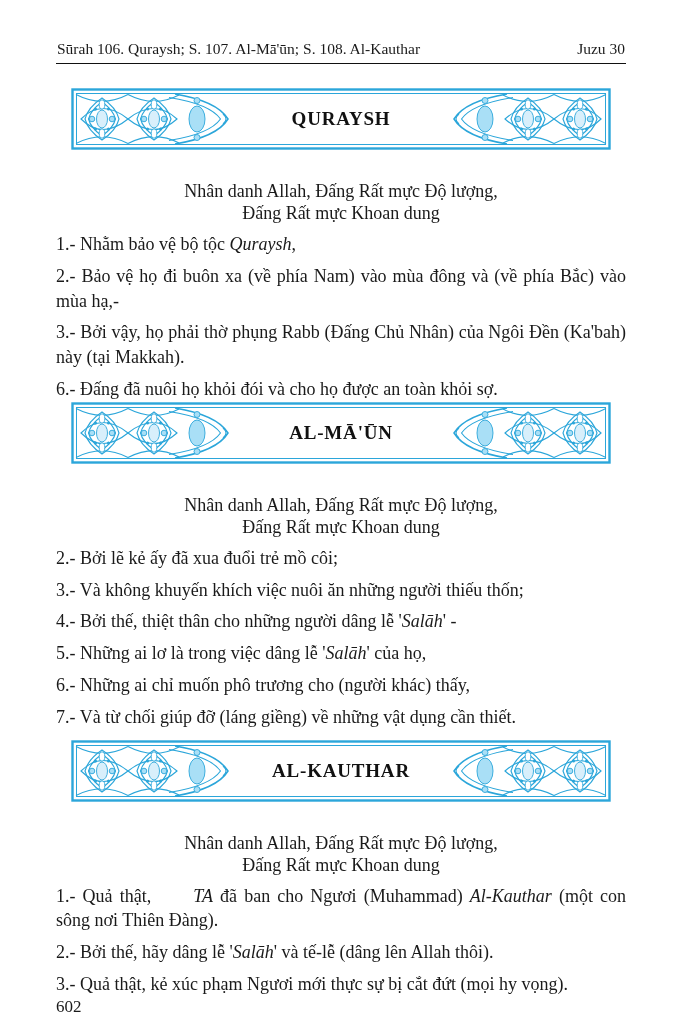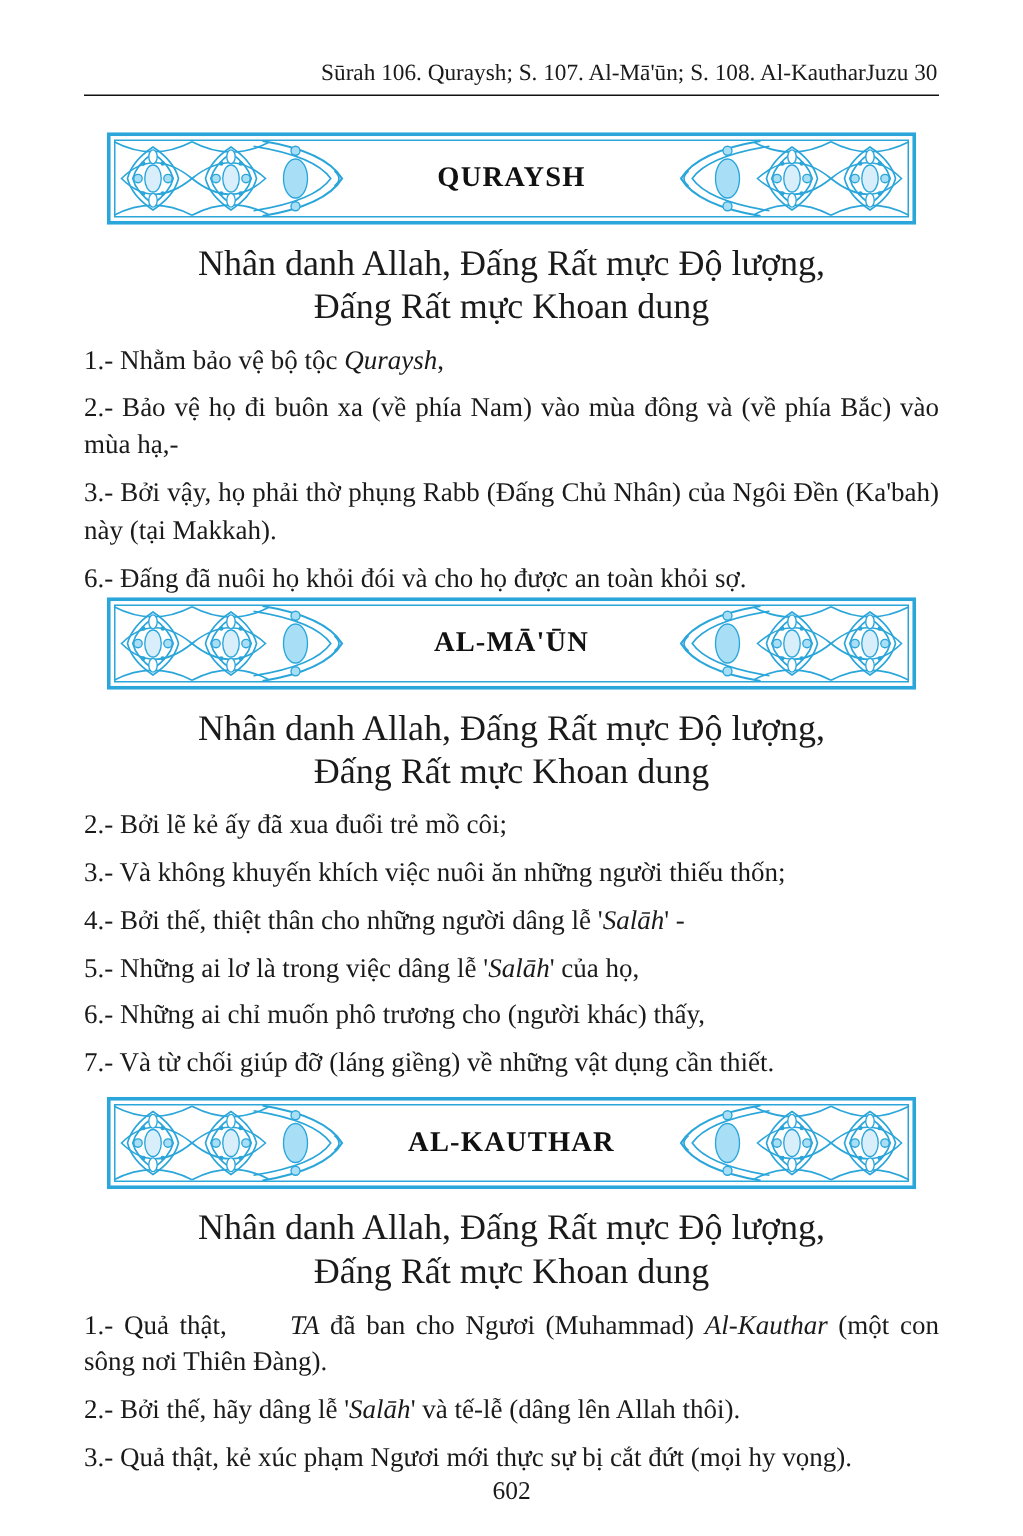--- a/index.html
+++ b/index.html
@@ -12,24 +12,25 @@
   .page {
     width: 682px;
     height: 1024px;
     padding: 40px 56px 34px 56px;
     display: flex;
     flex-direction: column;
     background: var(--background, #fff);
   }
   .running-header {
     display: flex;
-    justify-content: flex-end;
+    justify-content: space-between;
     align-items: baseline;
     font-size: 15.5px;
     padding: 0 1px;
+    gap: 12px;
   }
   .header-rule {
     border: none;
     border-top: 1.6px solid #111;
     margin-top: 5px;
   }
   .banner {
     position: relative;
     width: 540px;
     height: 62px;
@@ -43,34 +44,34 @@
     display: flex;
     align-items: center;
     justify-content: center;
     font-size: 19px;
     font-weight: bold;
     letter-spacing: 0.8px;
     color: #111;
   }
   .bismillah {
     text-align: center;
-    font-size: 24px;
+    font-size: 18px;
     line-height: 1.22;
-    margin-top: 12px;
+    margin-top: 31px;
   }
   .verses { margin-top: 4px; }
   .verse {
     font-size: 18px;
     line-height: 1.38;
     text-align: justify;
     margin-top: 7px;
   }
   .page-footer {
     margin-top: auto;
-    text-align: center;
+    text-align: left;
     font-size: 17px;
   }
   
   .orn-border-outer { fill: #fff; stroke: var(--ornament-blue, #2ba6da); stroke-width: 2.4; }
   .orn-border-inner { fill: none; stroke: var(--ornament-blue, #2ba6da); stroke-width: 1; }
   .orn-line { fill: none; stroke: var(--ornament-blue, #2ba6da); stroke-width: 1.1; }
   .orn-line-bold { fill: none; stroke: var(--ornament-blue, #2ba6da); stroke-width: 1.5; }
   .orn-fill-light { fill: var(--ornament-light-blue, #a9dff6); stroke: var(--ornament-blue, #2ba6da); stroke-width: 0.9; }
   .orn-fill-pale { fill: var(--ornament-pale-blue, #d8effb); stroke: var(--ornament-blue, #2ba6da); stroke-width: 0.9; }
   .orn-petal { fill: #ffffff; stroke: var(--ornament-blue, #2ba6da); stroke-width: 0.9; }

